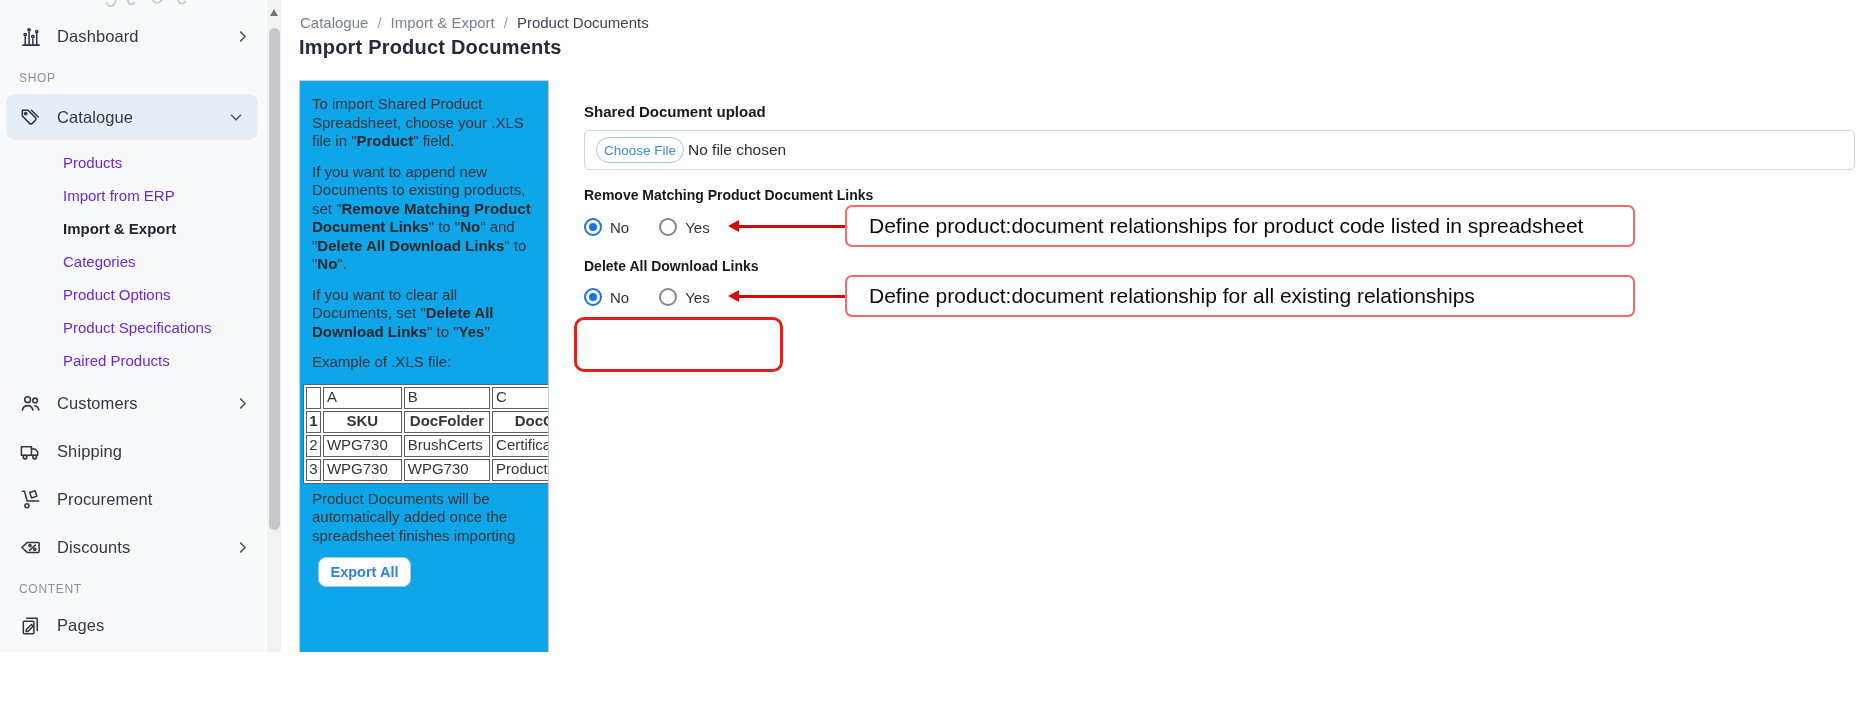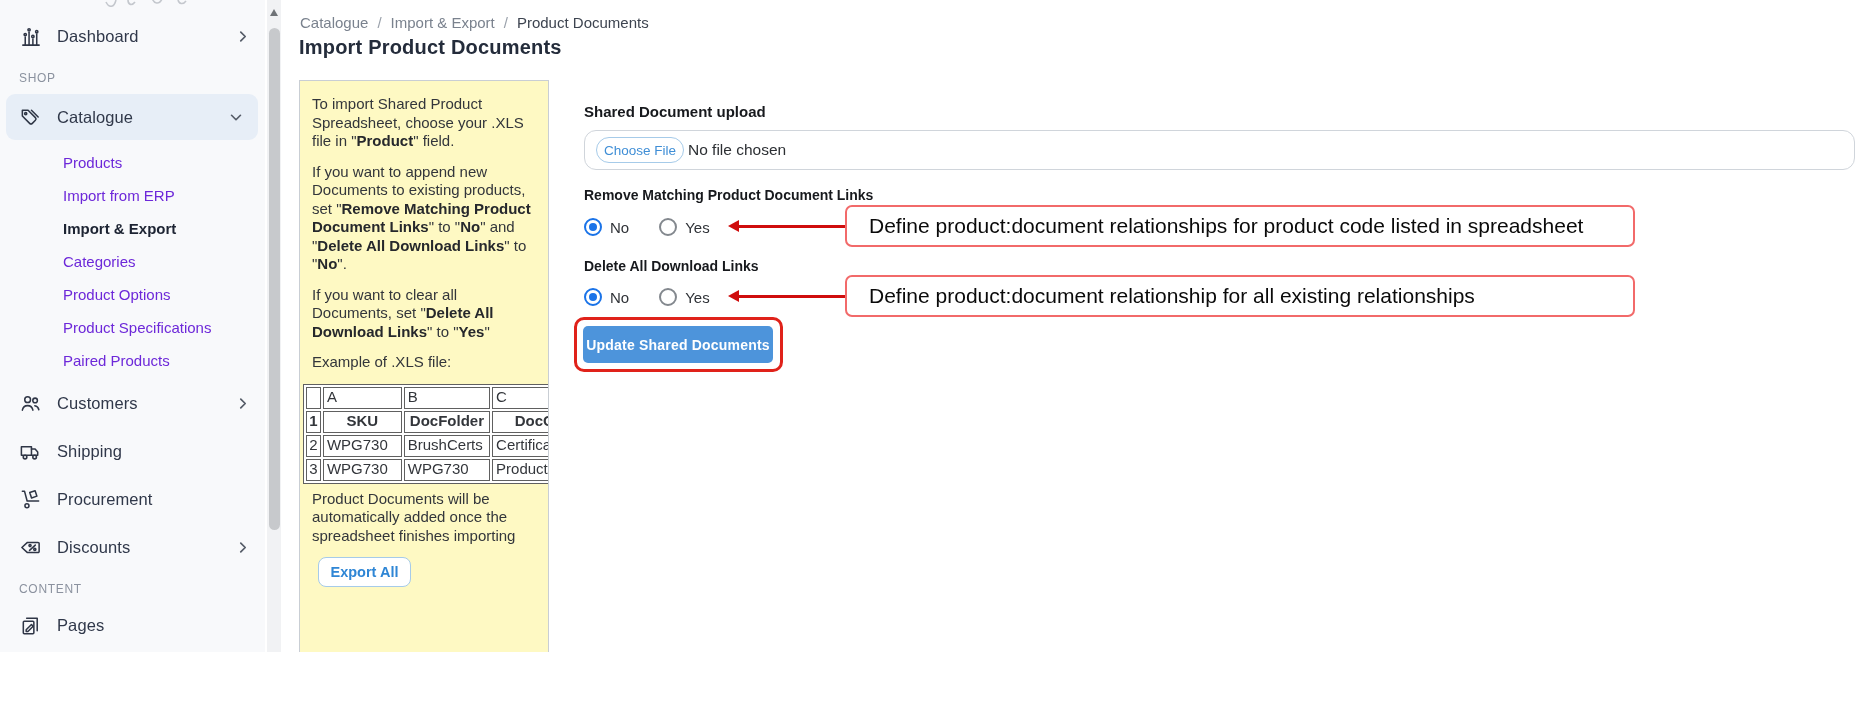--- a/index.html
+++ b/index.html
@@ -40,21 +40,21 @@
   
   .breadcrumb { position:absolute; left:300px; top:14px; font-size:15px; color:#7a828e; display:flex; gap:9px; }
   .breadcrumb .crumb { cursor:pointer; }
   .breadcrumb .crumb.current { color:#3d4450; }
   .breadcrumb .sep { color:#9aa1ab; }
   .page-title { position:absolute; left:299px; top:36px; font-size:20px; font-weight:600; color:#242c3b; letter-spacing:.2px; }
 
   
   .panel {
     position:absolute; left:299px; top:80px; width:250px; height:628px;
-    border:1px solid #c9ced4; background:#fef9c3; overflow:hidden;
+    border:1px solid #c9ced4; background:#0ea5e9; overflow:hidden;
     padding:14px 0 0 12px; font-size:15px; line-height:18.5px; color:#33363b;
   }
   .panel p { margin:0 0 12px 0; width:228px; }
   .panel b { color:#26282c; }
   .xls-table { border-collapse:separate; border-spacing:2px; border:1px solid #606060;
     margin:4px 0 6px -9px; width:320px; table-layout:fixed; background:#fff; }
   .xls-table td { border:1px solid #606060; height:22px; padding:0 3px; font-size:15px;
     white-space:nowrap; overflow:hidden; }
   .xls-table td.rownum { width:14px; text-align:center; padding:0 1px; }
   .xls-table td.colA { width:74px; }
@@ -70,21 +70,21 @@
   .hscroll { position:absolute; left:2px; right:2px; bottom:5px; height:14px; background:#f1f2f4; }
   .hscroll .larr { position:absolute; left:3px; top:3.5px; width:0; height:0;
     border-top:4.5px solid transparent; border-bottom:4.5px solid transparent; border-right:6.5px solid #6f7377; }
   .hscroll .rarr { position:absolute; right:3px; top:3.5px; width:0; height:0;
     border-top:4.5px solid transparent; border-bottom:4.5px solid transparent; border-left:6.5px solid #6f7377; }
   .hscroll .hthumb { position:absolute; left:15px; top:1.5px; height:11px; width:208px; background:#c7c9cc; border-radius:6px; }
 
   
   .form-label { position:absolute; left:584px; font-size:15px; font-weight:700; color:#17191d; }
   .file-box { position:absolute; left:584px; top:130px; width:1271px; height:40px;
-    border:1px solid #d0d5db; border-radius:12px; background:#fff; display:flex; align-items:center; }
+    border:1px solid #d0d5db; border-radius:5px; background:#fff; display:flex; align-items:center; }
   .choose-file { margin-left:11px; width:88px; height:26px; border:1.5px solid #a6cbe9; border-radius:13px;
     background:#fff; color:#3f8ed6; font-size:13.5px; display:flex; align-items:center; justify-content:center; cursor:pointer; }
   .no-file { margin-left:4px; font-size:15.5px; color:#2c2f33; }
 
   .radio-row { position:absolute; left:584px; height:20px; display:flex; align-items:center; gap:8px; }
   .radio { width:18px; height:18px; border-radius:50%; background:#fff; position:relative; cursor:pointer; flex:0 0 auto; }
   .radio.sel { border:2px solid #1a73e8; }
   .radio.sel::after { content:""; position:absolute; left:3px; top:3px; width:8px; height:8px; border-radius:50%; background:#1a73e8; }
   .radio.unsel { border:2px solid #83888e; }
   .radio-lbl { font-size:15px; color:#2f3237; margin-right:22px; cursor:pointer; }
@@ -309,15 +309,14 @@
     <span class="radio sel"></span>
     <span class="radio-lbl">No</span>
     <span class="radio unsel"></span>
     <span class="radio-lbl">Yes</span>
   </div>
   <div class="red-arrow-line" style="left:738px; top:295px; width:107px;"></div>
   <div class="red-arrow-head" style="left:728px; top:290px;"></div>
   <div class="anno-box" style="top:275px;">Define product:document relationship for all existing relationships</div>
 
   <div class="update-outline"></div>
-  <button class="update-btn">Update Shared Documents</button>
 
 </div>
 
 </body></html>

